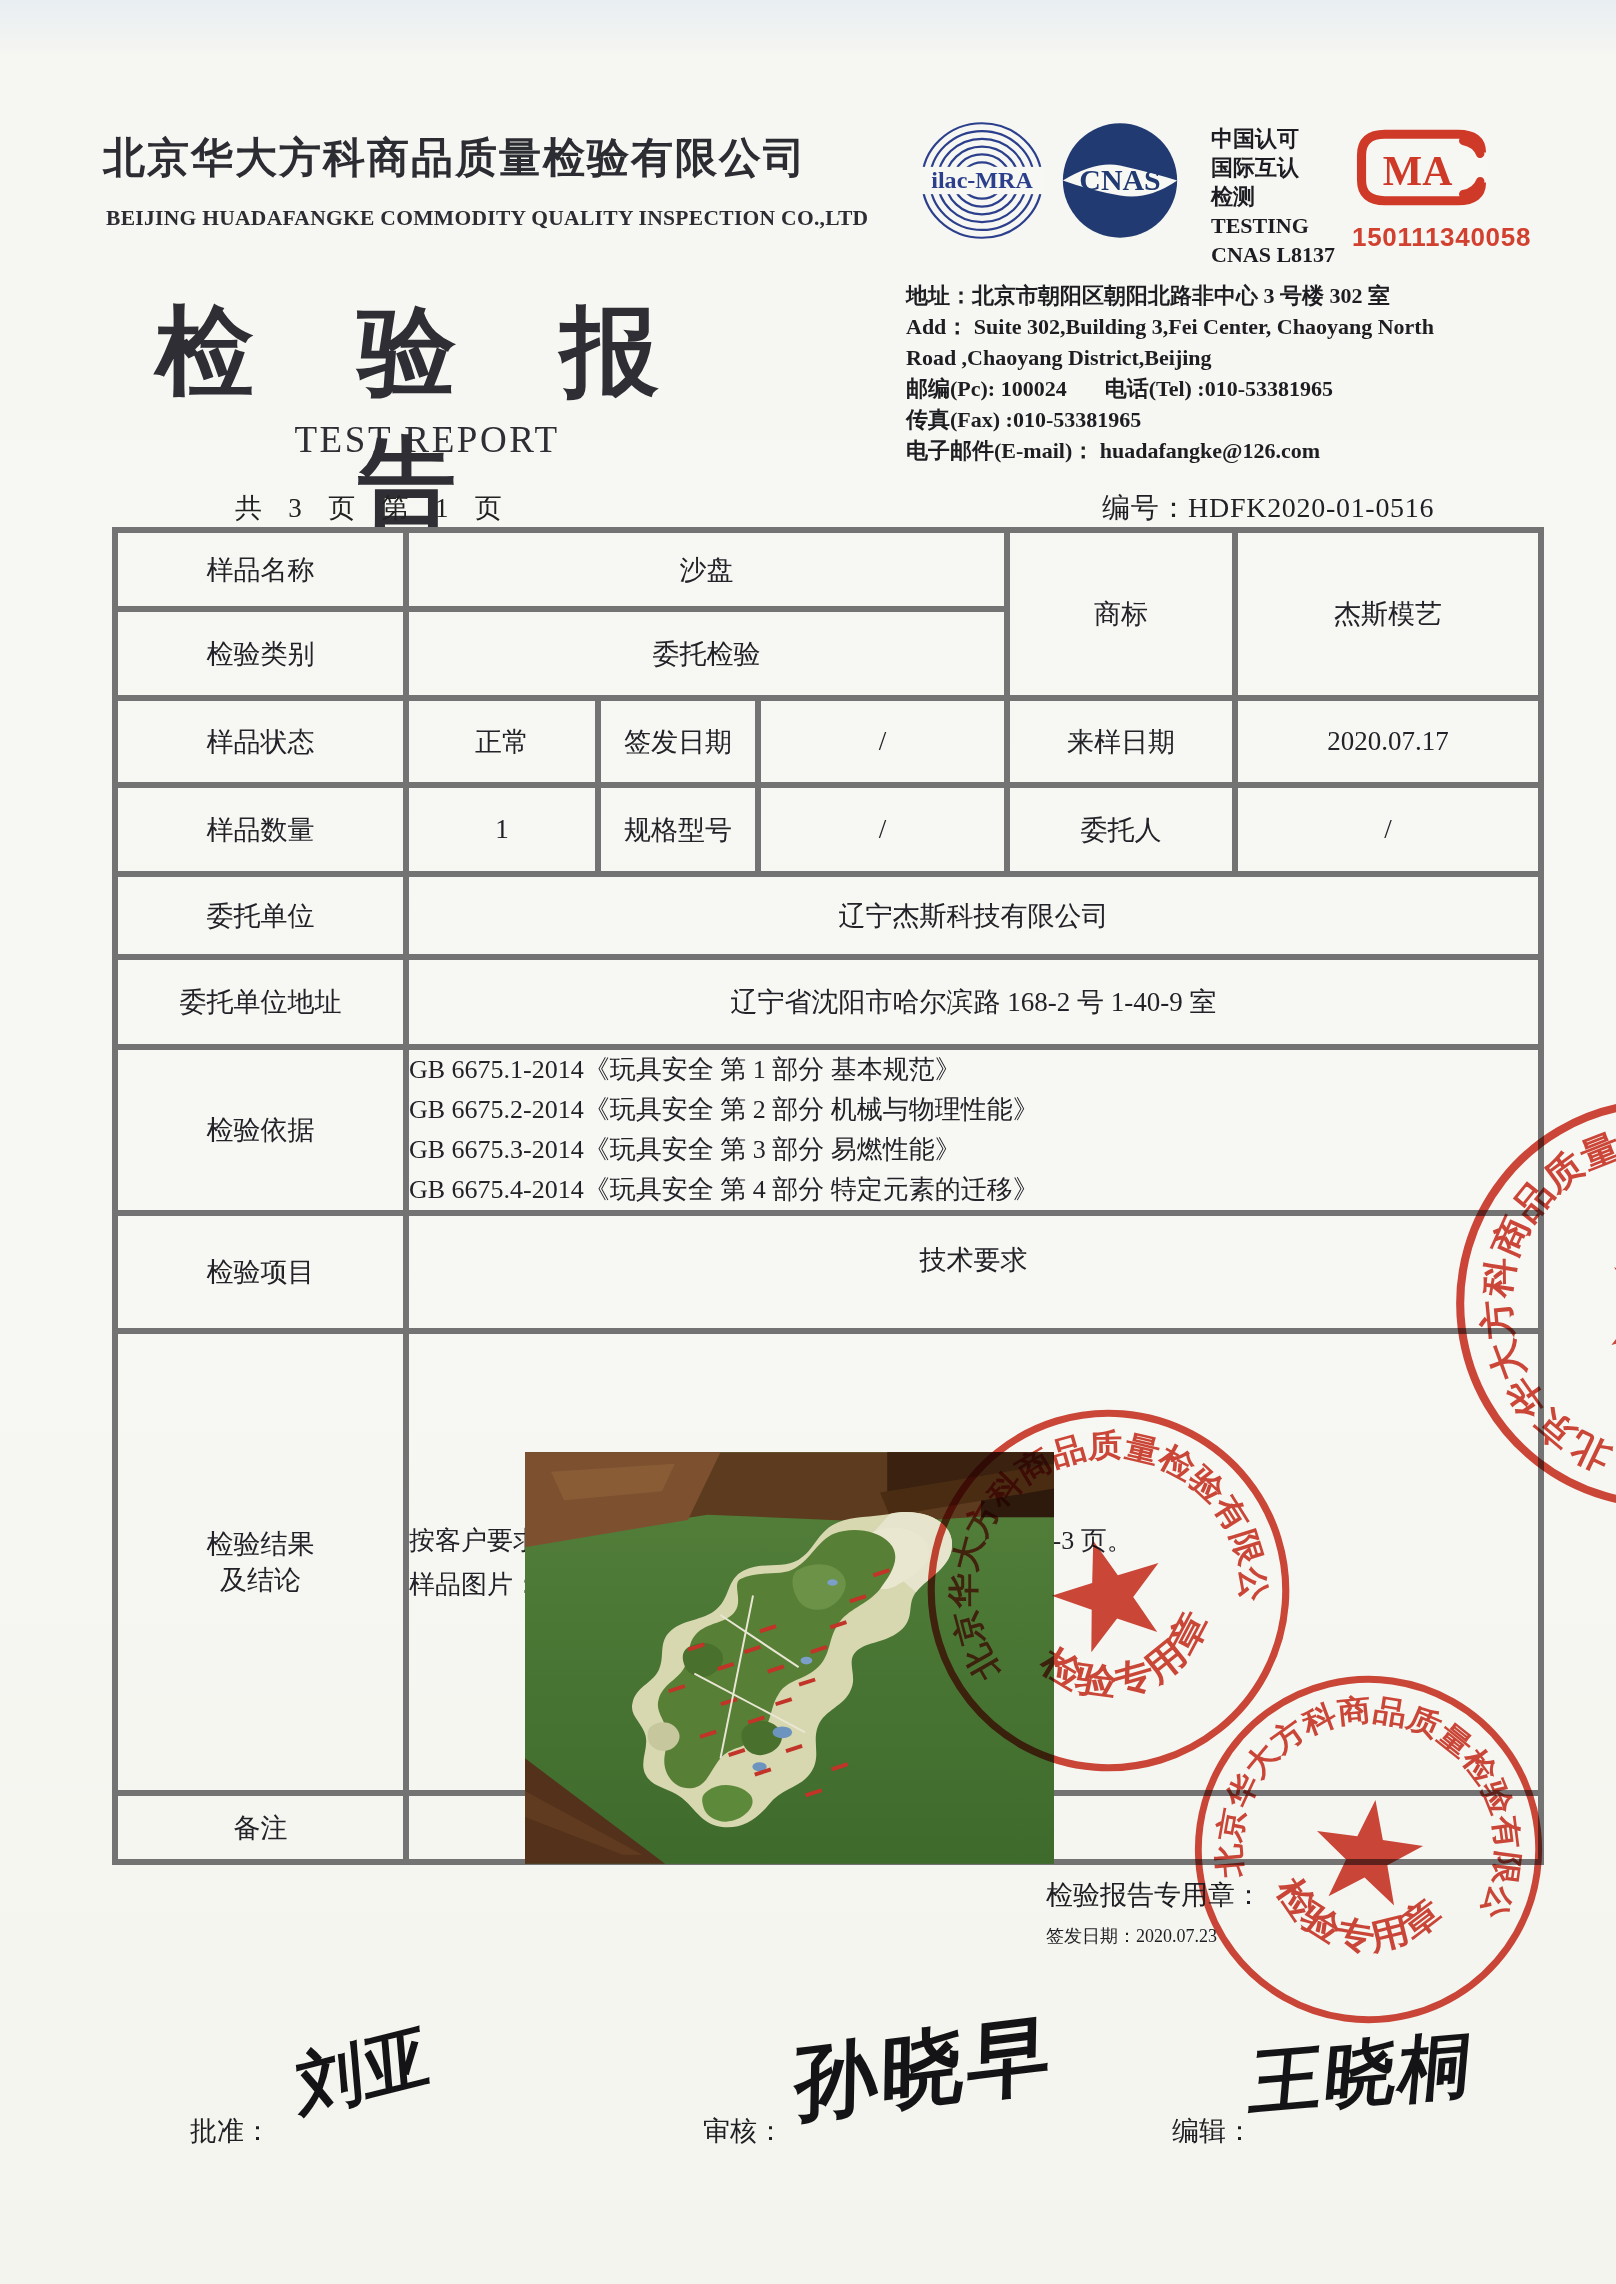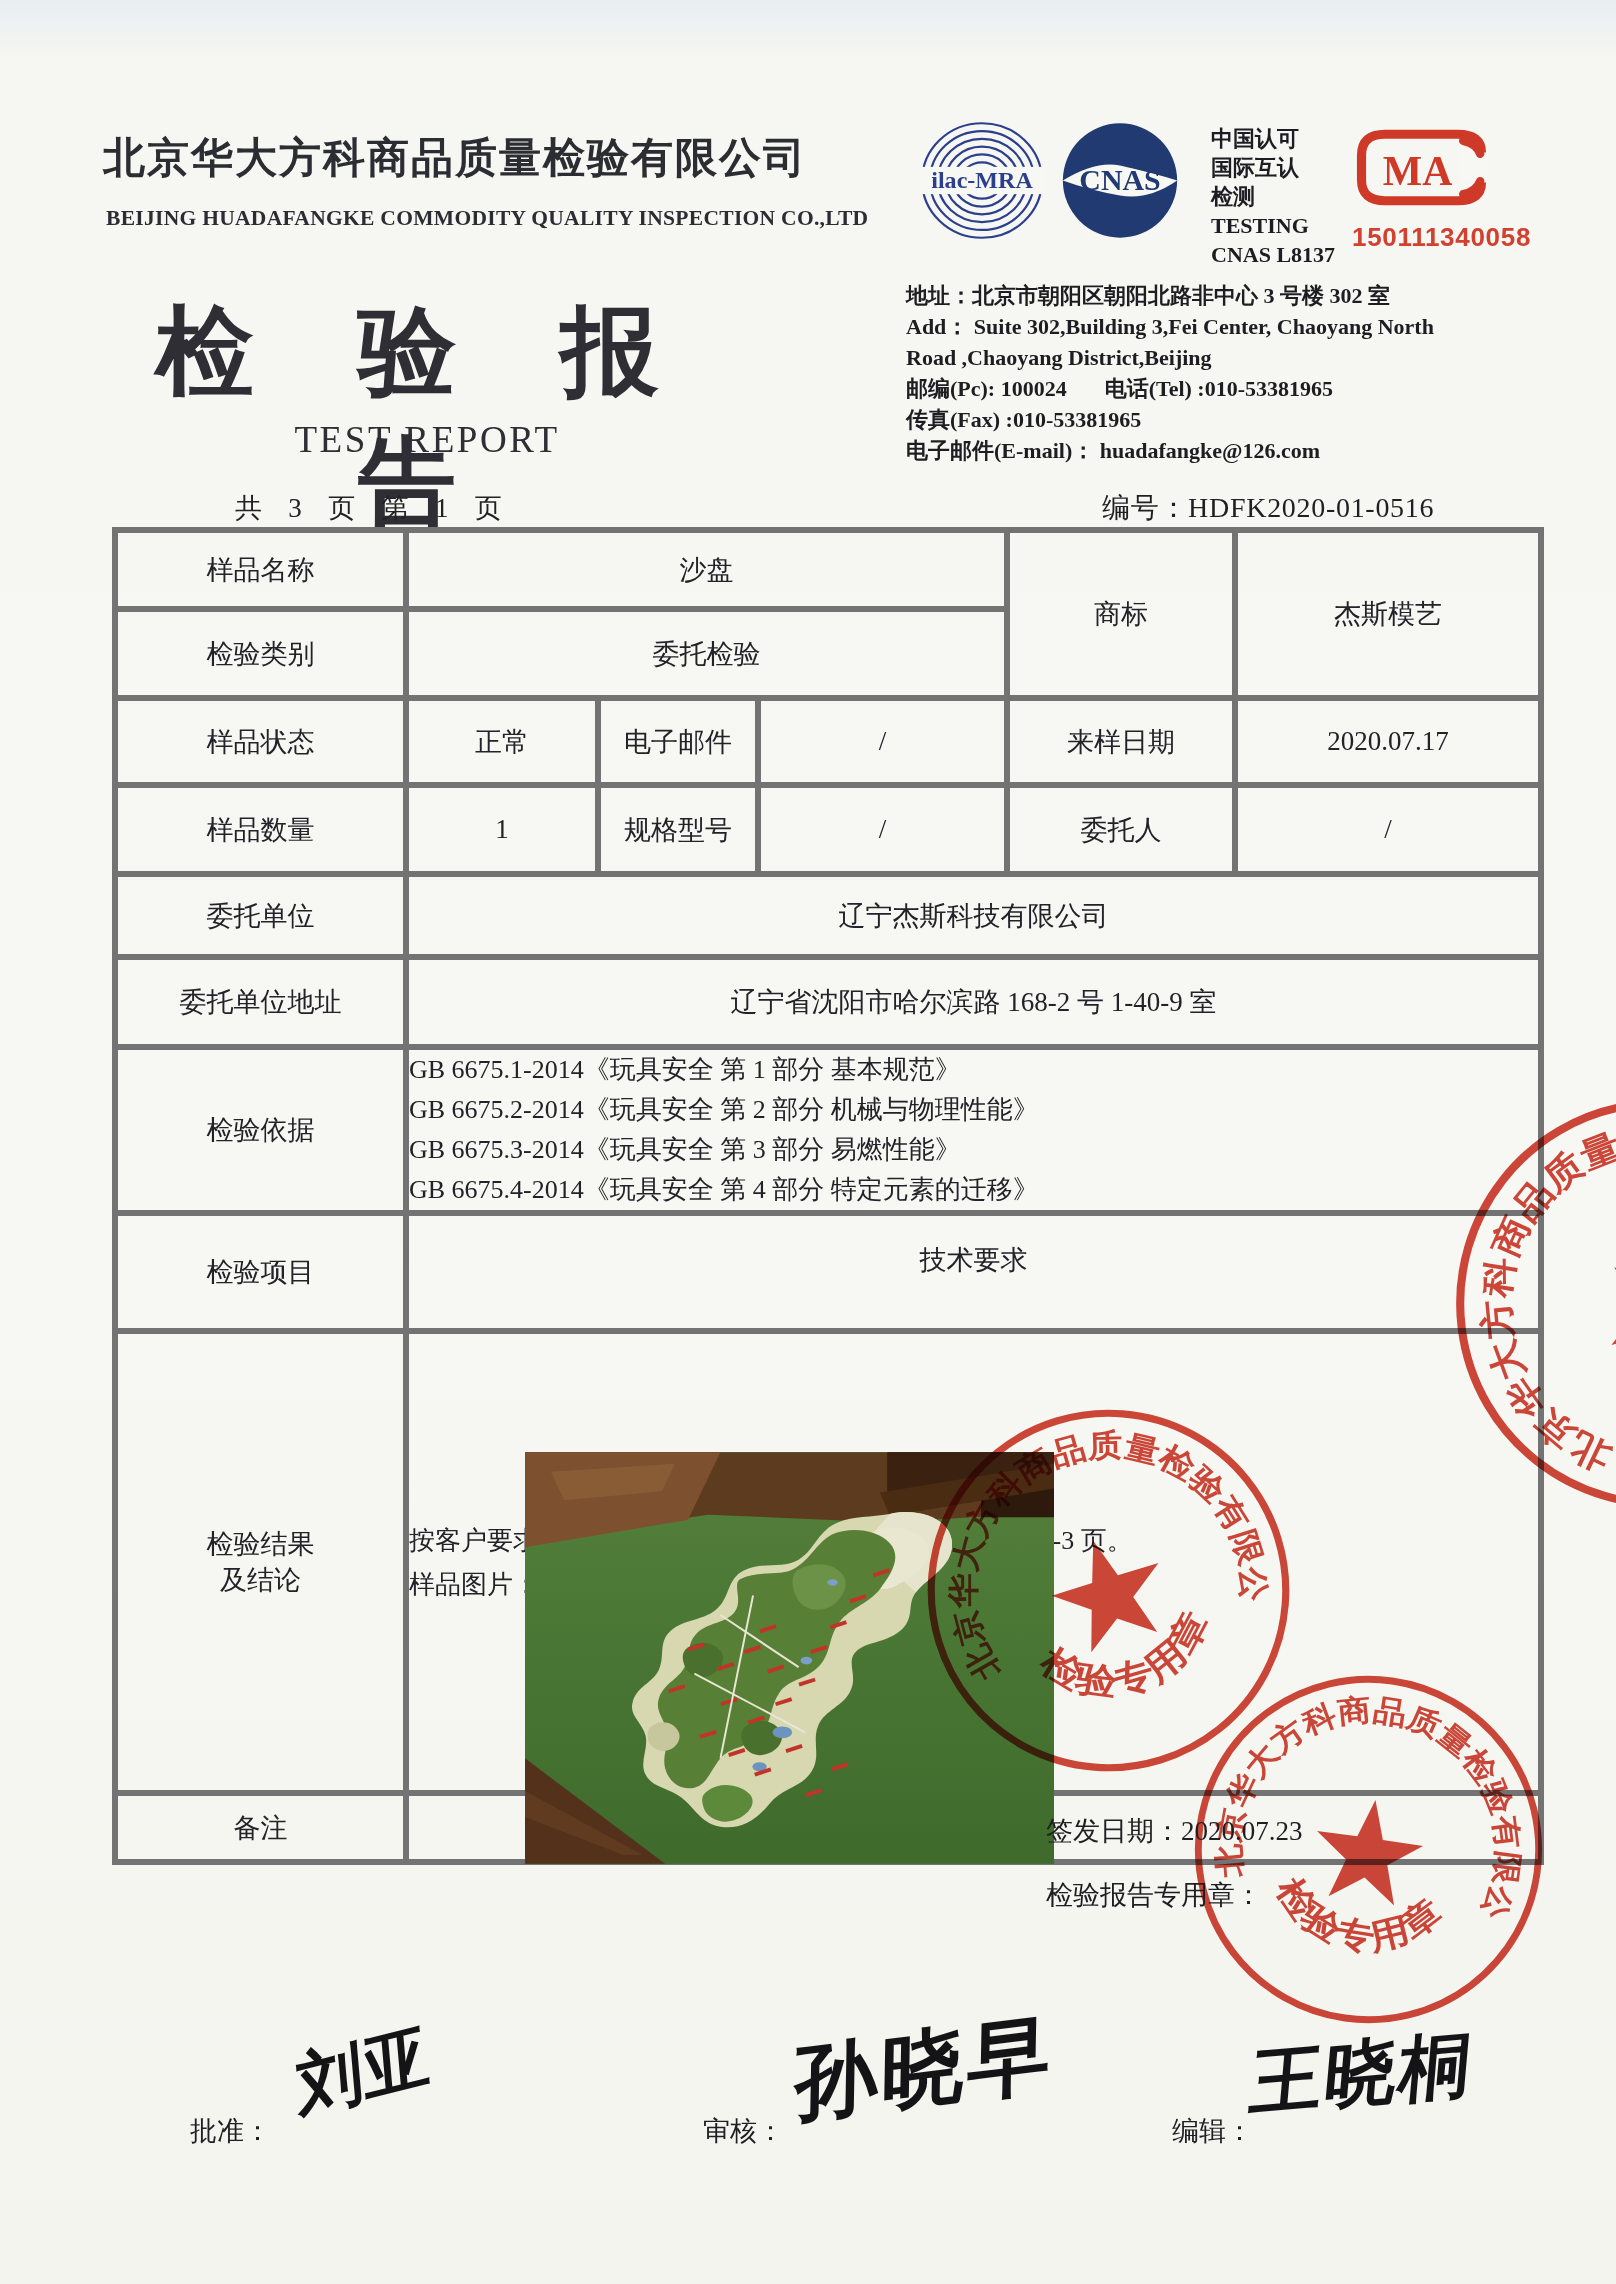--- a/index.html
+++ b/index.html
@@ -42,21 +42,21 @@
   .photo-label{font-size:26px;margin-top:7.8px;text-align:left;}
   
   .sample-photo{left:525px;top:1452px;width:529px;height:412px;}
   
   .stamp{mix-blend-mode:multiply;opacity:.93;pointer-events:none;}
   .stamp1{left:913px;top:1395px;width:391px;height:391px;transform:rotate(-17deg);}
   .stamp2{left:1173px;top:1654px;width:391px;height:391px;transform:rotate(8deg) scale(.96);}
   .stamp3{left:1465px;top:1108px;width:391px;height:391px;transform:rotate(-52deg) scale(1.13);}
   
   .seal-label{left:1046px;top:1877px;font-size:27px;color:#1e1e23;}
-  .issue-line{left:1046px;top:1813px;font-size:27px;color:#1e1e23;}
+  .issue-line{left:1046px;top:1924px;font-size:18px;color:#1e1e23;}
   
   .sig-label{font-size:27px;color:#1e1e23;margin-top:48px;}
   .lb-approve{left:190px;top:2065px;}
   .lb-review{left:703px;top:2065px;}
   .lb-edit{left:1172px;top:2065px;}
   .sig{font-weight:bold;color:#141417;}
   .sig-approve{left:295px;top:2026px;font-size:68px;transform:rotate(-14deg) skewX(-9deg);}
   .sig-review{left:794px;top:2014px;font-size:83px;transform:rotate(-7deg) skewX(-8deg);letter-spacing:3.9px;}
   .sig-edit{left:1250px;top:2026px;font-size:72px;transform:rotate(-5deg) skewX(-10deg);letter-spacing:2.6px;}
   svg text{font-family:"Liberation Serif",serif;}
@@ -139,21 +139,21 @@
     <td rowspan="2">商标</td>
     <td rowspan="2">杰斯模艺</td>
   </tr>
   <tr style="height:89px">
     <td>检验类别</td>
     <td colspan="3">委托检验</td>
   </tr>
   <tr style="height:87px">
     <td>样品状态</td>
     <td>正常</td>
-    <td>电子邮件</td>
+    <td>签发日期</td>
     <td>/</td>
     <td>来样日期</td>
     <td>2020.07.17</td>
   </tr>
   <tr style="height:89px">
     <td>样品数量</td>
     <td>1</td>
     <td>规格型号</td>
     <td>/</td>
     <td>委托人</td>

